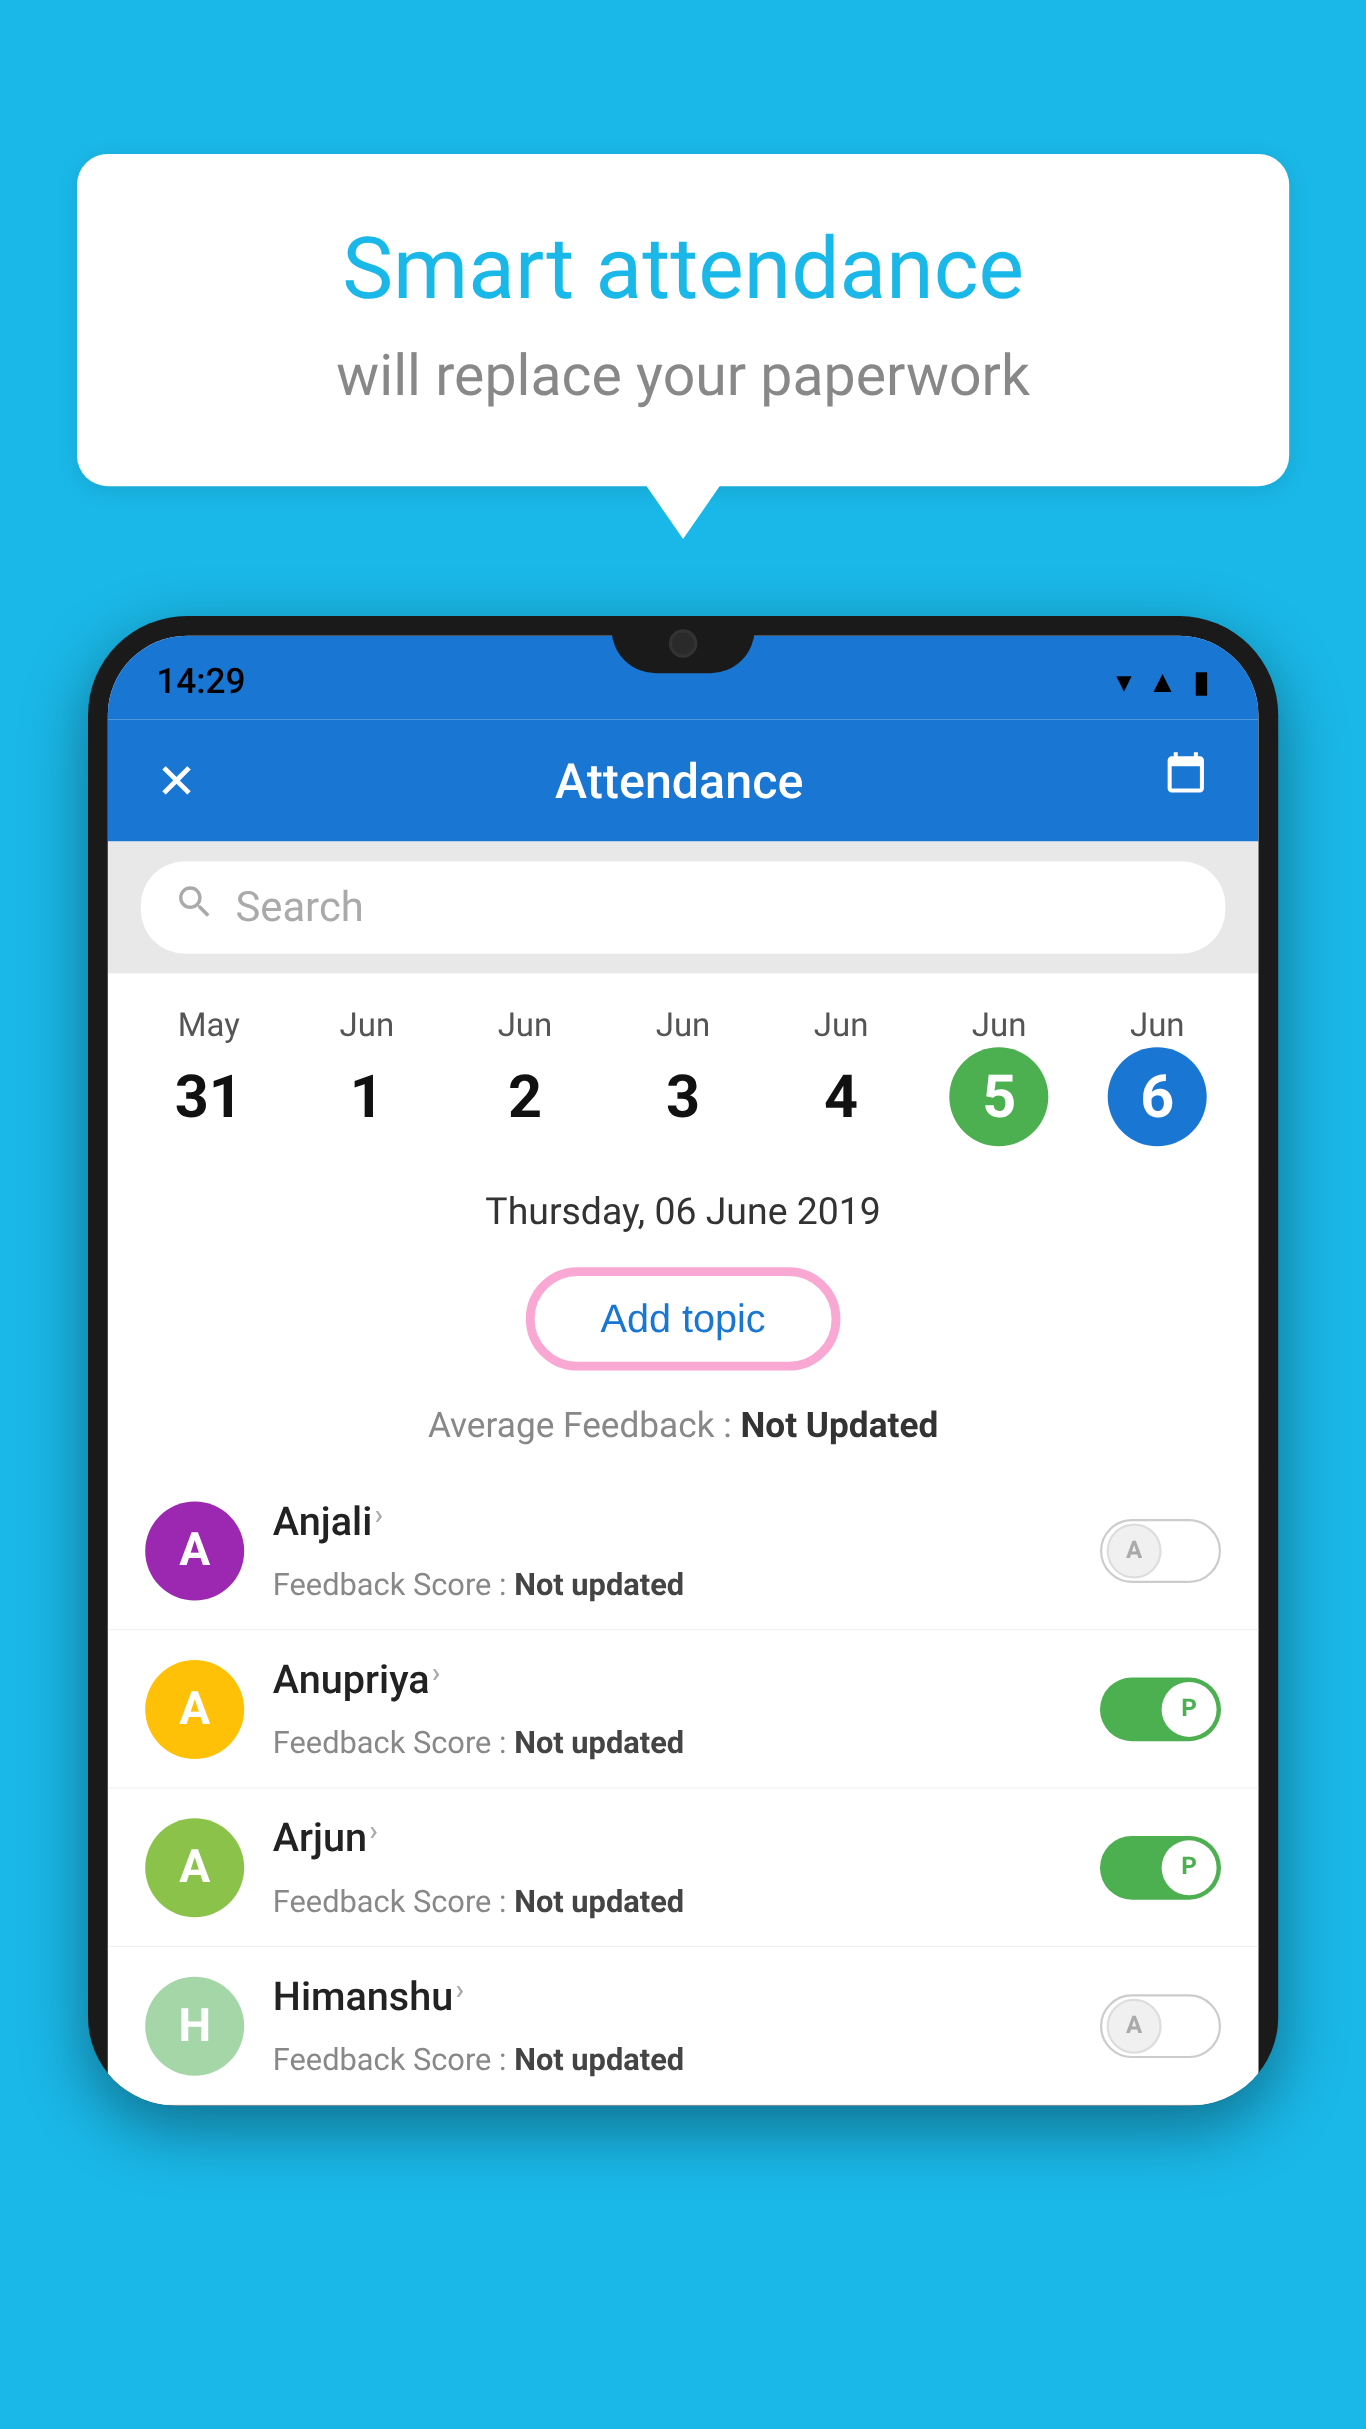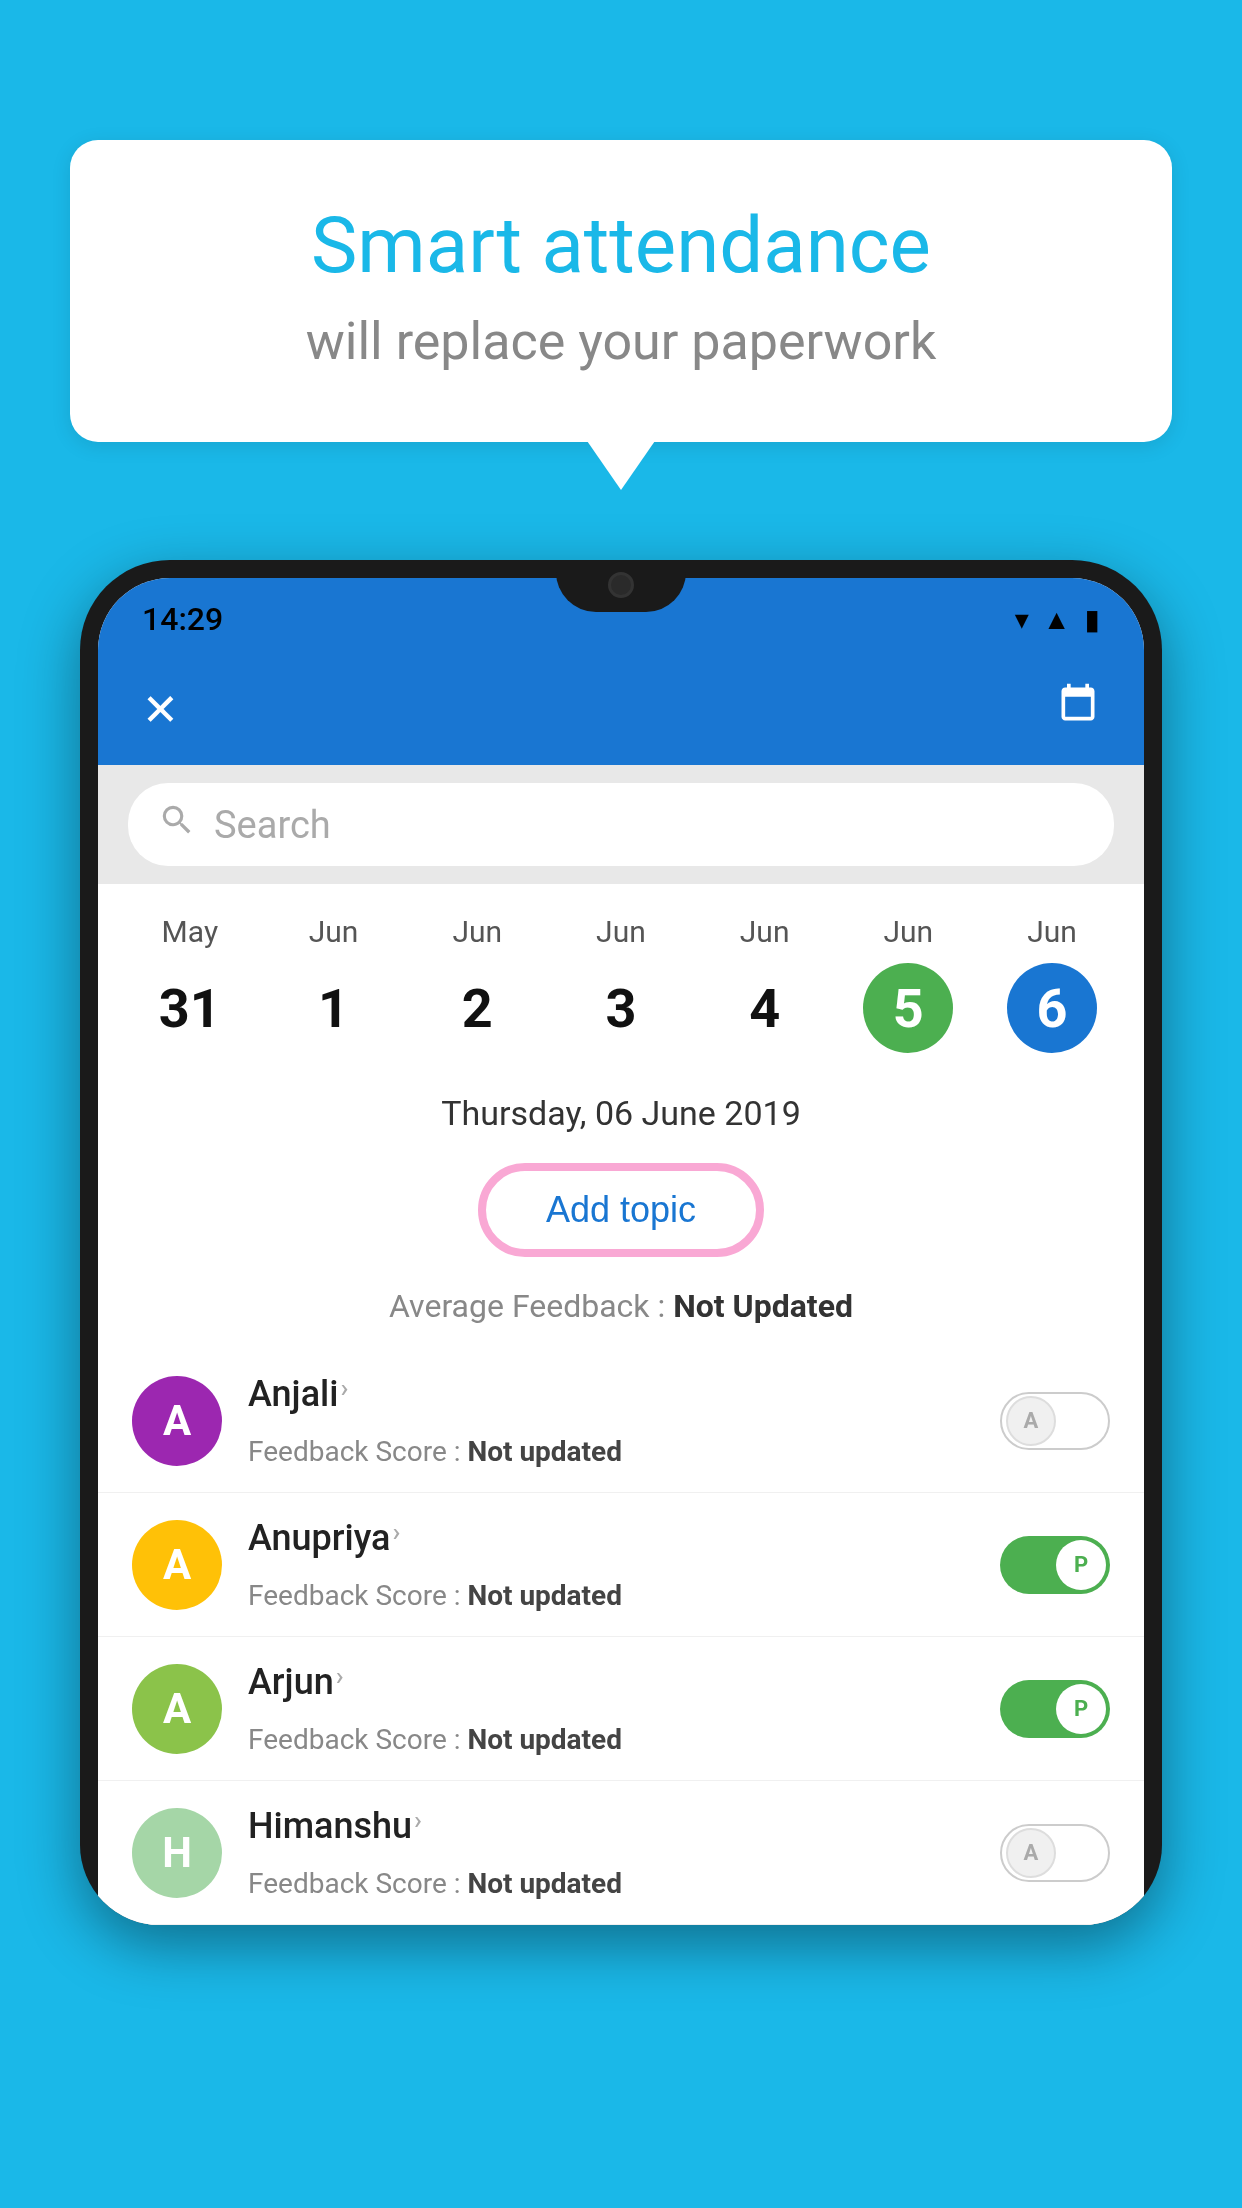--- a/index.html
+++ b/index.html
@@ -169,21 +169,21 @@
       background: white;
       padding: 30px 20px 20px;
       display: flex;
       justify-content: space-around;
       align-items: flex-end;
     }
     .cal-day {
       display: flex;
       flex-direction: column;
       align-items: center;
-      gap: 14px;
+      gap: 2px;
       min-width: 110px;
     }
     .cal-month {
       font-size: 30px;
       color: #555;
       font-weight: 400;
     }
     .cal-date {
       font-size: 54px;
       font-weight: 700;
@@ -365,20 +365,21 @@
         <span class="status-time">14:29</span>
         <div class="status-icons">
           <span>▾</span>
           <span>▲</span>
           <span>▮</span>
         </div>
       </div>
 
       <div class="app-bar">
         <span class="app-bar-icon">✕</span>
+        <span class="app-bar-title">Attendance</span>
         <span class="app-bar-icon">
           <svg width="44" height="44" viewBox="0 0 24 24" fill="white">
             <path d="M19 3h-1V1h-2v2H8V1H6v2H5c-1.1 0-2 .9-2 2v14c0 1.1.9 2 2 2h14c1.1 0 2-.9 2-2V5c0-1.1-.9-2-2-2zm0 16H5V8h14v11z"></path>
           </svg>
         </span>
       </div>
 
       <div class="search-bar-wrapper">
         <div class="search-bar">
           <span class="search-icon">

